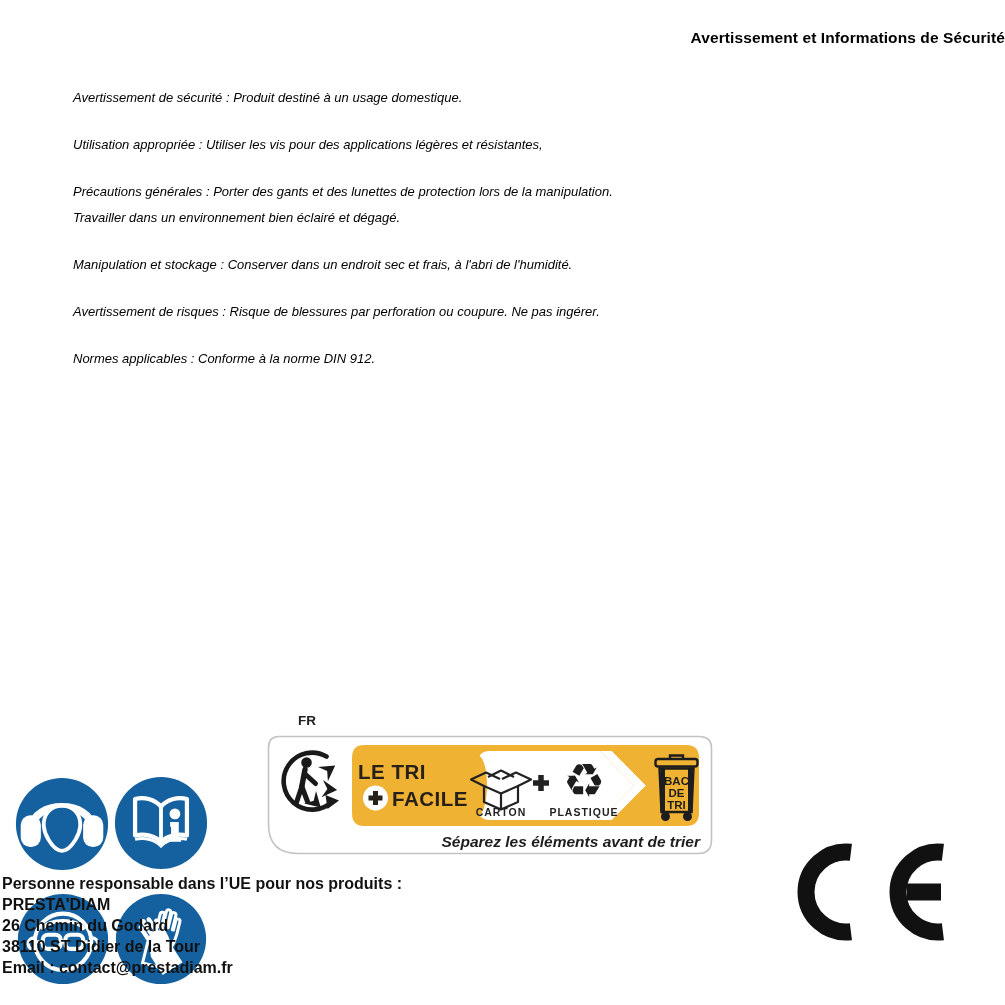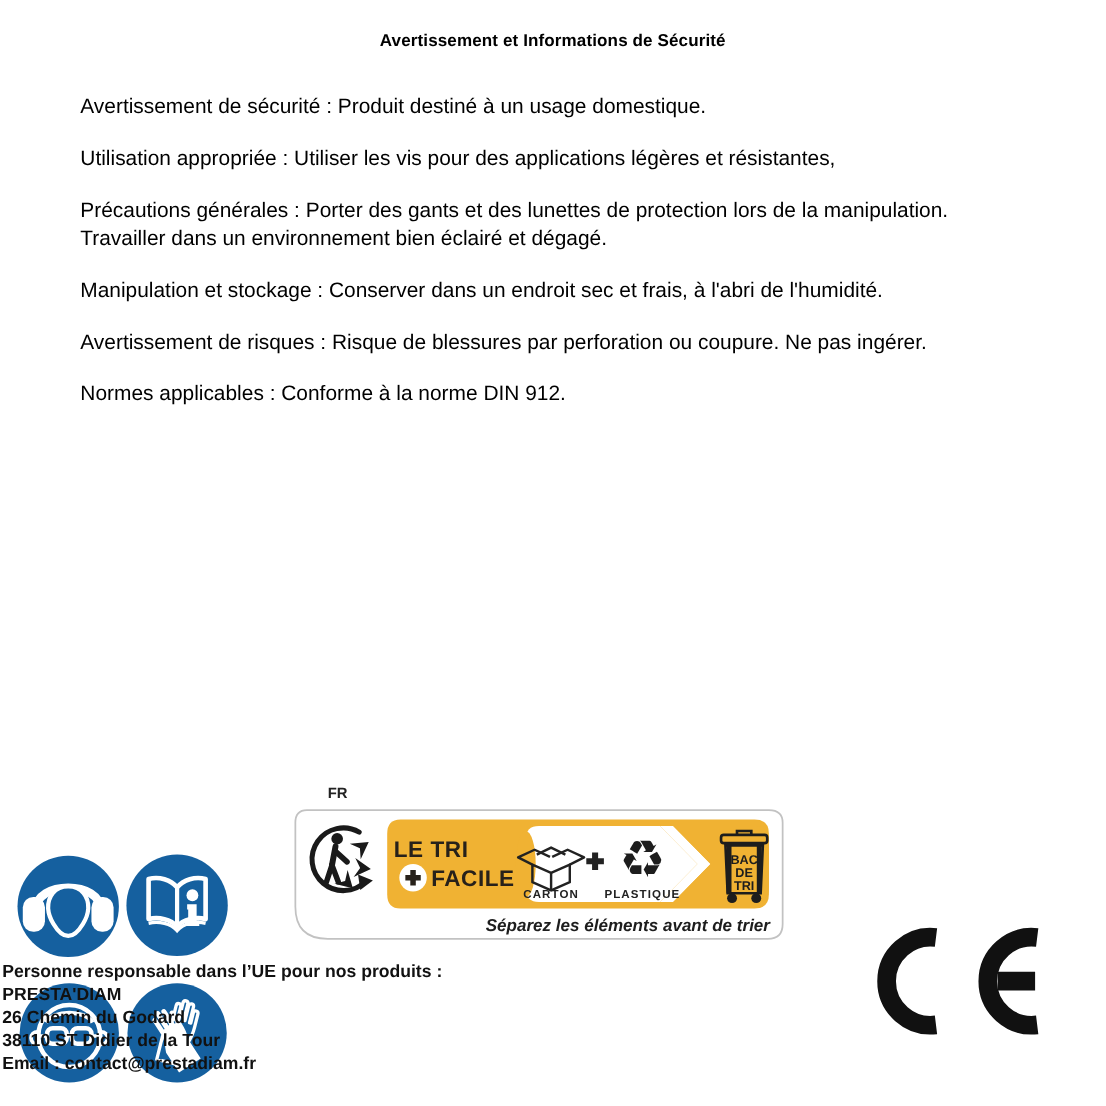--- a/index.html
+++ b/index.html
@@ -2,24 +2,24 @@
 <html><head>
 <meta charset="utf-8">
 <style>
   html,body{margin:0;padding:0;}
   body{
     width:1005px;height:1005px;position:relative;background:#ffffff;
     font-family:"Liberation Sans", sans-serif;color:#000;overflow:hidden;
   }
   .abs{position:absolute;}
   .title{
-    top:29px;left:0;width:1005px;text-align:center;
+    top:29px;left:0;width:1005px;text-align:right;
     font-size:15.5px;font-weight:bold;letter-spacing:.1px;
   }
-  .body-text{top:85px;left:73px;font-size:19px;line-height:26px;}
+  .body-text{top:85px;left:73px;font-size:13px;line-height:26px;font-style:italic;}
   .para{margin:0 0 21px 0;}
   .line{white-space:nowrap;}
   .fr-label{top:713px;left:270px;font-size:13.5px;font-weight:bold;color:#222;padding-left:28px;}
   .company{
     top:873px;left:2px;width:1000px;
     font-size:16px;font-weight:bold;line-height:21px;color:#111;
   }
   svg{display:block;}
   .sorting-label{top:735px;left:267px;}
   .ce{top:838px;left:795px;}

